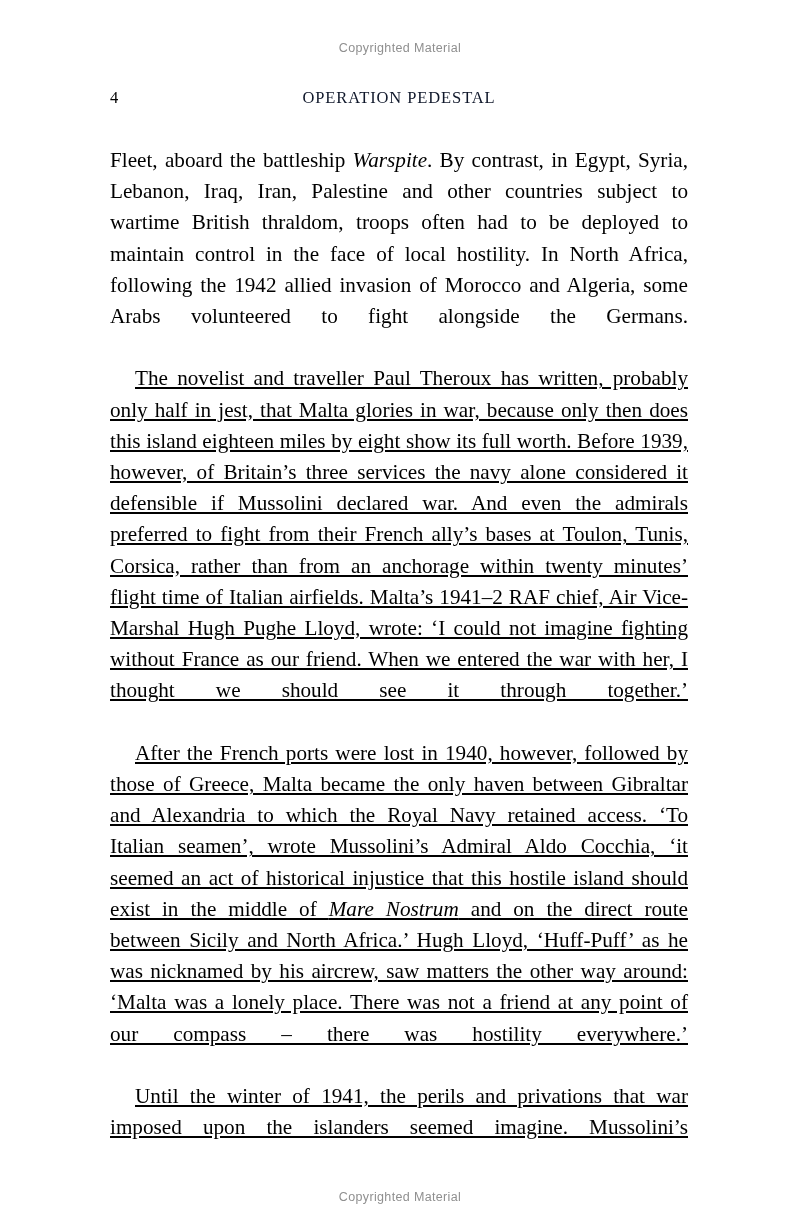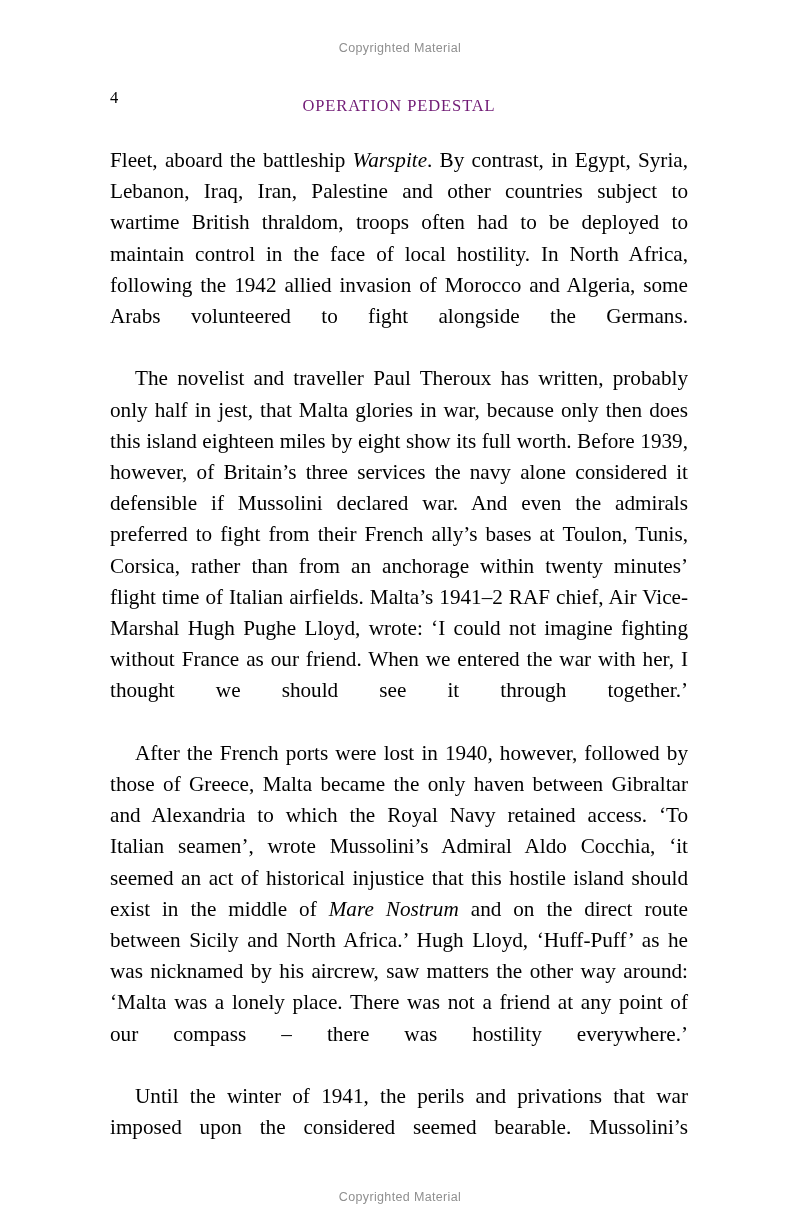--- a/index.html
+++ b/index.html
@@ -51,27 +51,27 @@
     position: absolute;
     left: 0;
     top: 0;
     font-size: 16.5px;
     line-height: 22px;
     color: #000;
   }
   .running-title {
     position: absolute;
     left: 0;
-    top: 8px;
+    top: 0;
     width: 578px;
     text-align: center;
     font-size: 16.5px;
     line-height: 22px;
     letter-spacing: 0.9px;
-    color: #701a75;
+    color: #0f172a;
   }
 
   
   .textblock {
     position: absolute;
     top: 132px;
     left: 110px;
     width: 578px;
   }
   .para {
@@ -80,20 +80,21 @@
     line-height: 31.2px;
     text-align: justify;
     text-justify: inter-word;
     hyphens: manual;
     -webkit-hyphens: manual;
     text-indent: 0;
     word-spacing: 0.1px;
   }
   .para.indent {
     text-indent: 25px;
+    text-decoration: underline;
   }
   .para i, .para em {
     font-style: italic;
   }
 
   
   .para::after {
     content: "";
     display: inline-block;
     width: 100%;
@@ -108,18 +109,18 @@
 
   <div class="running-head">
     <span class="folio">4</span>
     <span class="running-title">OPERATION PEDESTAL</span>
   </div>
 
   <div class="textblock">
     <p class="para" id="p1">Fleet, aboard the battleship <i>Warspite</i>. By contrast, in Egypt, Syria, Lebanon, Iraq, Iran, Palestine and other countries subject to wartime British thraldom, troops often had to be deployed to maintain control in the face of local hostility. In North Africa, following the 1942 allied invasion of Morocco and Algeria, some Arabs volunteered to fight alongside the Germans.</p>
     <p class="para indent" id="p2">The novelist and traveller Paul Theroux has written, probably only half in jest, that Malta glories in war, because only then does this island eighteen miles by eight show its full worth. Before 1939, however, of Britain’s three services the navy alone considered it defensible if Mussolini declared war. And even the admirals preferred to fight from their French ally’s bases at Toulon, Tunis, Corsica, rather than from an anchorage within twenty minutes’ flight time of Italian airfields. Malta’s 1941–2 RAF chief, Air Vice-Marshal Hugh Pughe Lloyd, wrote: ‘I could not imagine fighting without France as our friend. When we entered the war with her, I thought we should see it through together.’</p>
     <p class="para indent" id="p3">After the French ports were lost in 1940, however, followed by those of Greece, Malta became the only haven between Gibraltar and Alexandria to which the Royal Navy retained access. ‘To Italian seamen’, wrote Mussolini’s Admiral Aldo Cocchia, ‘it seemed an act of historical injustice that this hostile island should exist in the middle of <i>Mare Nostrum</i> and on the direct route between Sicily and North Africa.’ Hugh Lloyd, ‘Huff-Puff’ as he was nicknamed by his aircrew, saw matters the other way around: ‘Malta was a lonely place. There was not a friend at any point of our compass – there was hostility everywhere.’</p>
-    <p class="para indent" id="p4">Until the winter of 1941, the perils and privations that war imposed upon the considered seemed bearable. Mussolini’s</p>
+    <p class="para indent" id="p4">Until the winter of 1941, the perils and privations that war imposed upon the islanders seemed imagine. Mussolini’s</p>
   </div>
 
   <div class="watermark watermark-bottom">Copyrighted Material</div>
 
 </div>
 
 </body></html>

